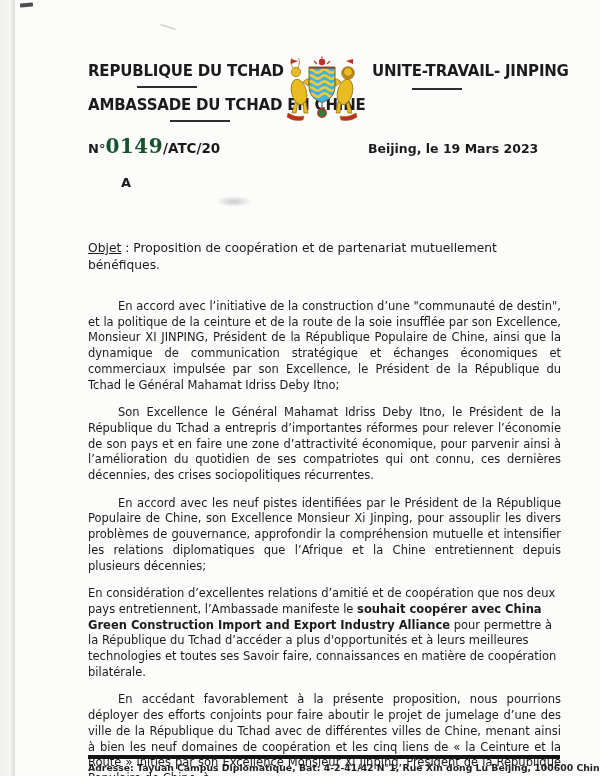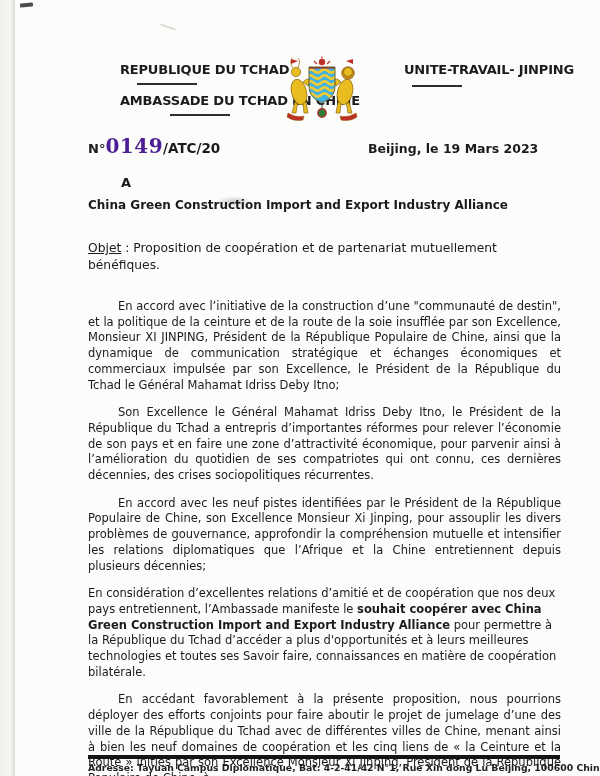--- a/index.html
+++ b/index.html
@@ -19,31 +19,31 @@
   .staple-mark{
     position:absolute;left:20px;top:3px;width:13px;height:4px;
     background:#4e4e4e;border-radius:1px;transform:rotate(-6deg);
   }
   .crease-mark{
     position:absolute;left:160px;top:26px;width:16px;height:2px;
     background:#d9d9d4;transform:rotate(18deg);border-radius:1px;
   }
   
   .header-left{position:absolute;left:88px;top:62px;width:230px;}
-  .hl-line{font-size:13px;font-weight:bold;letter-spacing:-0.2px;white-space:nowrap;margin-left:32px;}
+  .hl-line{font-size:15px;font-weight:bold;letter-spacing:-0.2px;white-space:nowrap;}
   .rule{height:2px;background:#2d2d2d;}
   .rule-country{width:60px;margin:6px 0 8px 49px;}
   .rule-office{width:60px;margin:6px 0 0 82px;}
   .emblem{position:absolute;left:282px;top:56px;width:80px;height:68px;}
   .header-right{position:absolute;left:372px;top:62px;width:200px;}
   .rule-motto{width:50px;margin:8px 0 0 40px;}
   
   .ref-line{position:absolute;left:88px;top:134px;display:flex;align-items:baseline;}
   .ref-prefix{font-size:13px;font-weight:bold;}
-  .ref-number{font-family:"DejaVu Serif","Liberation Serif",serif;font-size:20px;font-weight:bold;color:#4c1d95;letter-spacing:0.5px;}
+  .ref-number{font-family:"DejaVu Serif","Liberation Serif",serif;font-size:20px;font-weight:bold;color:#14532d;letter-spacing:0.5px;}
   .ref-suffix{font-size:13.5px;font-weight:bold;}
   .date-line{position:absolute;left:368px;top:141px;font-size:12.5px;font-weight:bold;white-space:nowrap;}
   
   .salutation{position:absolute;left:121px;top:175px;font-size:13px;font-weight:bold;}
   .recipient{position:absolute;left:88px;top:198px;font-size:12px;font-weight:bold;line-height:15.5px;width:470px;}
   .pencil-smudge{
     position:absolute;left:216px;top:196px;width:36px;height:11px;
     background:radial-gradient(ellipse at center,rgba(125,125,130,0.38),rgba(125,125,130,0) 72%);
     filter:blur(0.6px);
   }
@@ -138,21 +138,20 @@
     <span class="ref-prefix">N°</span>
     <span class="ref-number">0149</span>
     <span class="ref-suffix">/ATC/20</span>
   </div>
 
   <div class="date-line">Beijing, le 19 Mars 2023</div>
 
   <div class="salutation">A</div>
   <div class="pencil-smudge"></div>
   <div class="recipient">
-    <div>China Green Construction Import and Export Industry Alliance</div>
   </div>
 
   <div class="subject"><span class="subject-label">Objet</span><span> : Proposition de coopération et de partenariat mutuellement bénéfiques.</span></div>
 
   <div class="body-text">
     <p>En accord avec l’initiative de la construction d’une "communauté de destin", et la politique de la ceinture et de la route de la soie insufflée par son Excellence, Monsieur XI JINPING, Président de la République Populaire de Chine, ainsi que la dynamique de communication stratégique et échanges économiques et commerciaux impulsée par son Excellence, le Président de la République du Tchad le Général Mahamat Idriss Deby Itno;</p>
     <p>Son Excellence le Général Mahamat Idriss Deby Itno, le Président de la République du Tchad a entrepris d’importantes réformes pour relever l’économie de son pays et en faire une zone d’attractivité économique, pour parvenir ainsi à l’amélioration du quotidien de ses compatriotes qui ont connu, ces dernières décennies, des crises sociopolitiques récurrentes.</p>
     <p>En accord avec les neuf pistes identifiées par le Président de la République Populaire de Chine, son Excellence Monsieur Xi Jinping, pour assouplir les divers problèmes de gouvernance, approfondir la compréhension mutuelle et intensifier les relations diplomatiques que l’Afrique et la Chine entretiennent depuis plusieurs décennies;</p>
     <p class="no-indent"><span>En considération d’excellentes relations d’amitié et de coopération que nos deux pays entretiennent, l’Ambassade manifeste le </span><span class="bold">souhait coopérer avec China Green Construction Import and Export Industry Alliance</span><span> pour permettre à la République du Tchad d’accéder a plus d'opportunités et à leurs meilleures technologies et toutes ses Savoir faire, connaissances en matière de coopération bilatérale.</span></p>
     <p>En accédant favorablement à la présente proposition, nous pourrions déployer des efforts conjoints pour faire aboutir le projet de jumelage d’une des ville de la République du Tchad avec de différentes villes de Chine, menant ainsi à bien les neuf domaines de coopération et les cinq liens de « la Ceinture et la Route » initiés par son Excellence Monsieur Xi Jinping, Président de la République Populaire de Chine, à</p>

